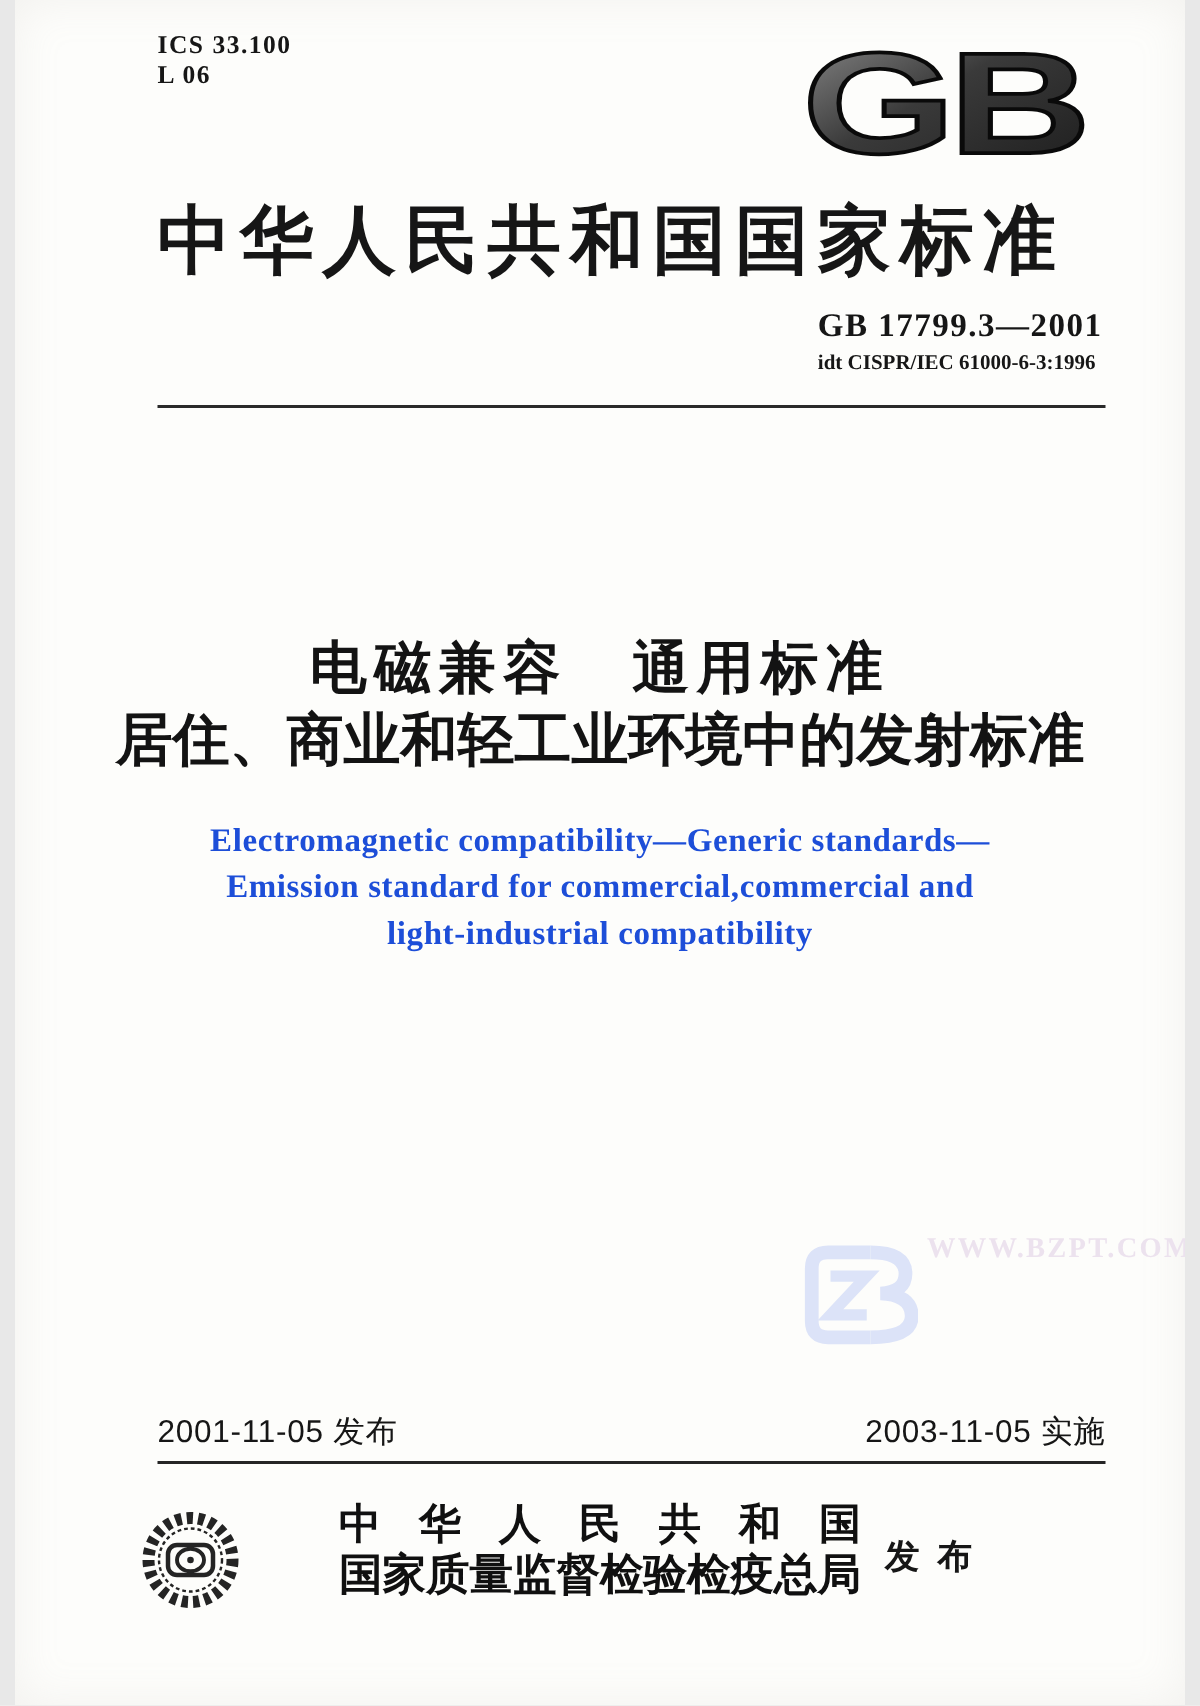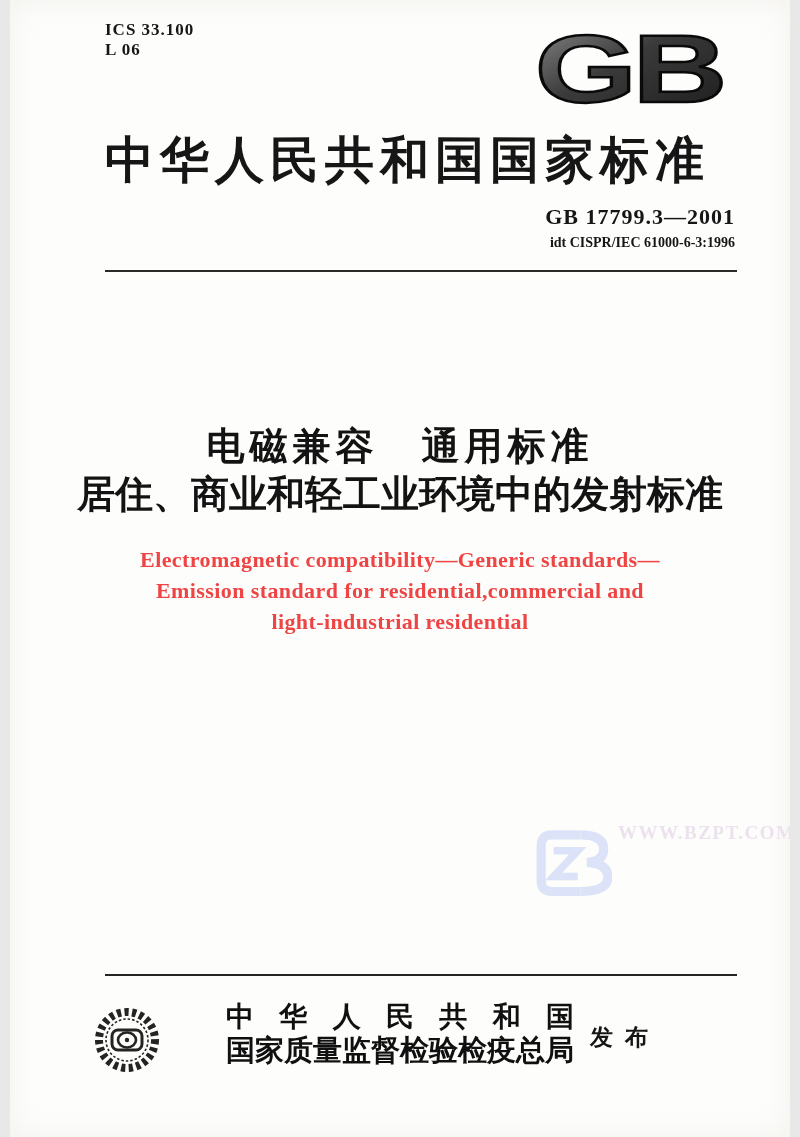--- a/index.html
+++ b/index.html
@@ -29,21 +29,20 @@
     letter-spacing:6px;
     white-space:nowrap;
     text-align:justify;
     font-family:"Liberation Serif", serif;
     transform:scaleY(1.02);
   }
   .std-title:after{content:"";display:inline-block;width:100%;}
   
   .num-block{
     position:absolute;right:55px;top:204px;
-    text-align:right;
     font-weight:bold;
     font-family:"Liberation Serif", serif;
   }
   .num-line1{font-size:22px;line-height:26px;letter-spacing:1px;}
   .num-line2{font-size:14px;line-height:25px;}
   
   .rule-top{
     position:absolute;left:95px;right:53px;top:270px;
     height:2px;background:#2a2a2a;
   }
@@ -55,21 +54,21 @@
     font-weight:bold;color:#131313;
   }
   .cn-title-1{font-size:38px;line-height:46px;letter-spacing:5px;}
   .cn-title-2{font-size:38px;line-height:50px;letter-spacing:0px;}
   
   .en-title{
     position:absolute;left:0;right:0;top:544px;
     text-align:center;
     font-family:"Liberation Serif", serif;
     font-weight:bold;font-size:22px;line-height:31px;
-    letter-spacing:.4px;color:#ef4444;
+    letter-spacing:.4px;color:#1d4ed8;
   }
   
   .watermark{
     position:absolute;left:522px;top:820px;
     display:flex;align-items:flex-start;
     pointer-events:none;
   }
   .wm-logo{width:80px;height:88px;flex:0 0 auto;}
   .wm-text{margin-left:6px;}
   .wm-name{
@@ -143,37 +142,41 @@
 
   <div class="rule-top"></div>
 
   <div class="cn-title">
     <div class="cn-title-1">电磁兼容　通用标准</div>
     <div class="cn-title-2">居住、商业和轻工业环境中的发射标准</div>
   </div>
 
   <div class="en-title">
     <div>Electromagnetic compatibility—Generic standards—</div>
-    <div>Emission standard for residential,commercial and</div>
-    <div>light-industrial residential</div>
+    <div>Emission standard for commercial,commercial and</div>
+    <div>light-industrial compatibility</div>
   </div>
 
   <div class="watermark">
     <svg class="wm-logo" viewBox="0 0 96 92">
       <g fill="none" stroke="#dce3f8" stroke-linecap="butt">
         <path d="M58 11 H24 Q11 11 11 24 V66 Q11 79 24 79 H58" stroke-width="11"></path>
         <path d="M26 30 H55 L26 61 H55" stroke-width="9" stroke-linejoin="miter"></path>
         <path d="M58 11 Q86 11 86 28 Q86 43 66 44 Q91 45 91 62 Q91 79 58 79" stroke-width="11"></path>
       </g>
     </svg>
     <div class="wm-text">
       <div class="wm-site" style="color:#ece2ee">WWW.BZPT.COM</div>
     </div>
   </div>
 
+  <div class="dates-row">
+    <div class="date-item">2001-11-05 发布</div>
+    <div class="date-item">2003-11-05 实施</div>
+  </div>
   <div class="rule-bottom"></div>
 
   <svg class="seal" viewBox="0 0 66 66">
     <circle cx="33" cy="33" r="28" fill="none" stroke="#242424" stroke-width="8" stroke-dasharray="4.2 3.4"></circle>
     <circle cx="33" cy="33" r="21" fill="none" stroke="#242424" stroke-width="1.6" stroke-dasharray="2.5 2"></circle>
     <rect x="18" y="23" width="30" height="20" rx="6" fill="none" stroke="#242424" stroke-width="3"></rect>
     <ellipse cx="33" cy="33" rx="9" ry="7.5" fill="none" stroke="#242424" stroke-width="2.6"></ellipse>
     <circle cx="33" cy="33" r="2.2" fill="#242424"></circle>
   </svg>
 

